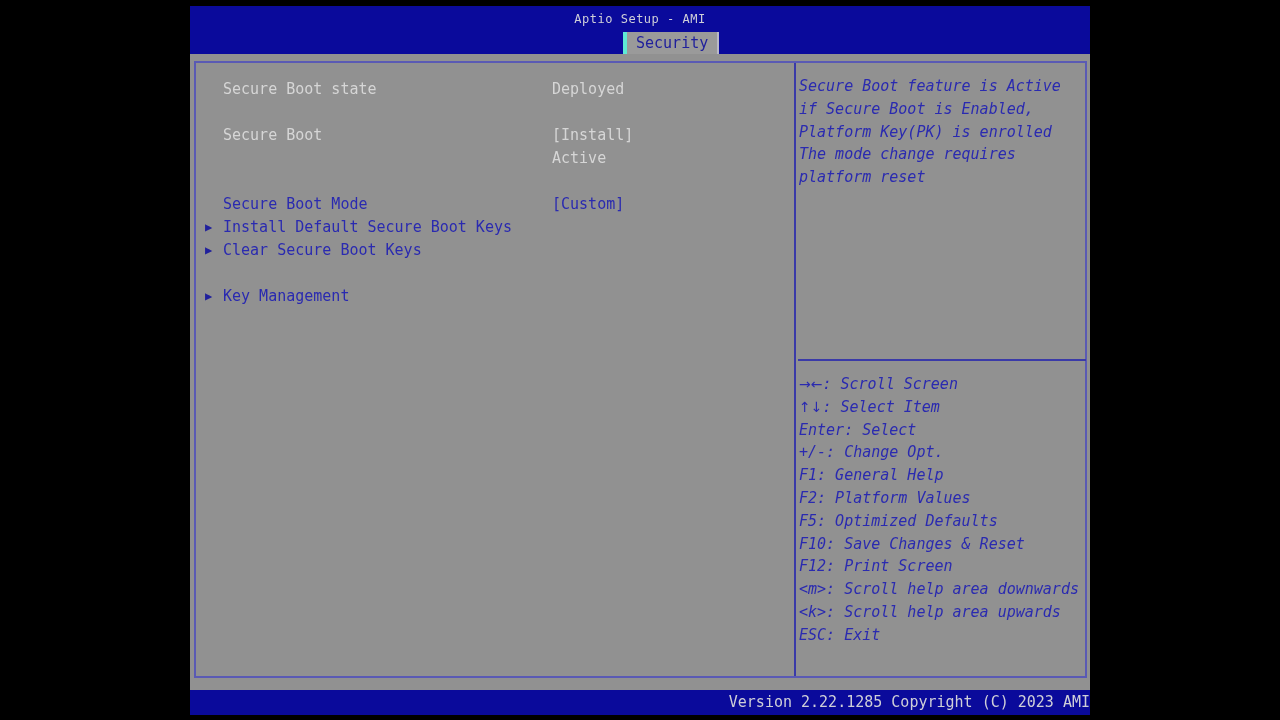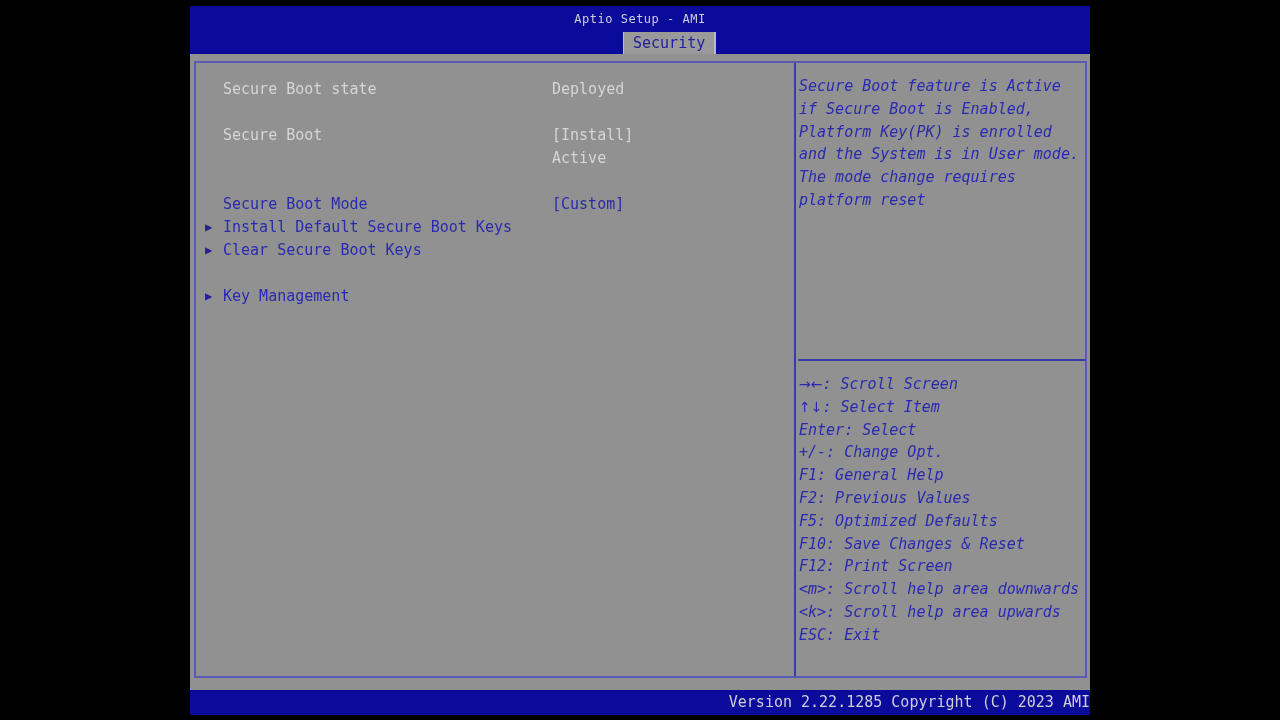--- a/index.html
+++ b/index.html
@@ -53,21 +53,21 @@
     height: 22px;
   }
   #tab-security {
     position: absolute;
     left: 433px;
     top: 0px;
     height: 22px;
     box-sizing: border-box;
     padding: 1px 9px 0 9px;
     background: #9a9a9a;
-    border-left: 1px solid #5eead4;
+    border-left: 4px solid #5eead4;
     border-right: 2px solid #b9b9c9;
     color: #20209c;
     font-size: 15px;
     line-height: 20px;
     white-space: pre;
   }
 
   
   #graystrip {
     position: absolute;
@@ -272,34 +272,33 @@
       </div>
 
     </div>
 
     <div id="helpcol">
 
       <div id="helptext">
         <div class="hline">Secure Boot feature is Active</div>
         <div class="hline">if Secure Boot is Enabled,</div>
         <div class="hline">Platform Key(PK) is enrolled</div>
-        <div class="hline">and the System is in User mode.</div>
         <div class="hline">The mode change requires</div>
         <div class="hline">platform reset</div>
       </div>
 
       <div id="hdivider"></div>
 
       <div id="keyslist">
         <div class="kline"><span class="kglyph">→←</span><span>: Scroll Screen</span></div>
         <div class="kline"><span class="kglyph">↑↓</span><span>: Select Item</span></div>
         <div class="kline"><span>Enter: Select</span></div>
         <div class="kline"><span>+/-: Change Opt.</span></div>
         <div class="kline"><span>F1: General Help</span></div>
-        <div class="kline"><span>F2: Previous Values</span></div>
+        <div class="kline"><span>F2: Platform Values</span></div>
         <div class="kline"><span>F5: Optimized Defaults</span></div>
         <div class="kline"><span>F10: Save Changes &amp; Reset</span></div>
         <div class="kline"><span>F12: Print Screen</span></div>
         <div class="kline"><span>&lt;m&gt;: Scroll help area downwards</span></div>
         <div class="kline"><span>&lt;k&gt;: Scroll help area upwards</span></div>
         <div class="kline"><span>ESC: Exit</span></div>
       </div>
 
     </div>
 

